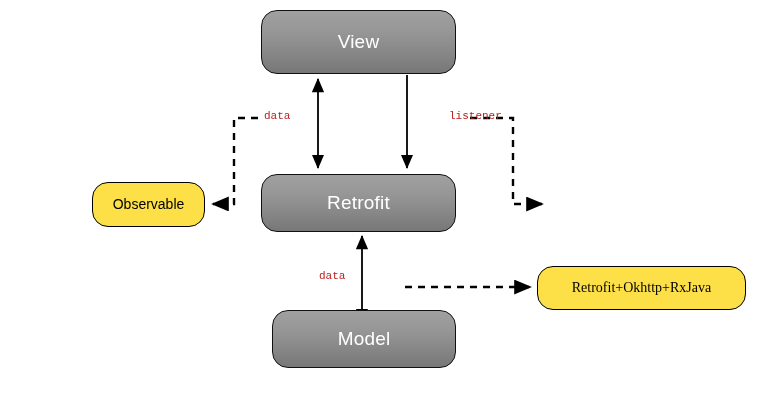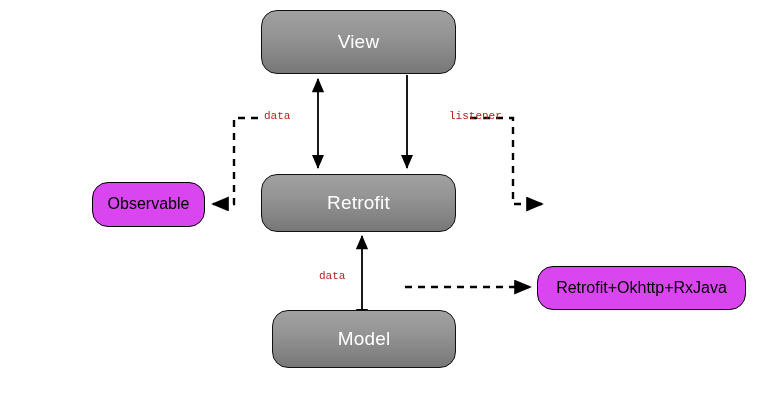--- a/index.html
+++ b/index.html
@@ -35,31 +35,31 @@
   }
   .node-core {
     border: 1px solid #111111;
     background: linear-gradient(to bottom, #a0a0a0 0%, #969696 35%, #868686 70%, #777777 100%);
     color: #ffffff;
     font-size: 19px;
     letter-spacing: 0.2px;
   }
   .node-plain {
     border: 1px solid #000000;
-    background: #d946ef;
+    background: #fde047;
     color: #000000;
-    font-size: 16px;
+    font-size: 14px;
   }
   
   #node-view       { left: 261px; top: 10px;  width: 195px; height: 64px; }
   #node-viewmodel  { left: 261px; top: 174px; width: 195px; height: 58px; }
   #node-model      { left: 272px; top: 310px; width: 184px; height: 58px; }
   #node-observable { left: 92px;  top: 182px; width: 113px; height: 45px; }
   #node-binding    { left: 550px; top: 181px; width: 177px; height: 46px; }
-  #node-retrofit   { left: 537px; top: 266px; width: 209px; height: 44px; }
+  #node-retrofit   { left: 537px; top: 266px; width: 209px; height: 44px; font-family: Liberation Serif, serif; }
 
   
   .edge-label {
     position: absolute;
     font-size: 11px;
     color: #b91c1c;
     white-space: nowrap;
     font-family: Liberation Mono, monospace;
   }
   #label-data-top      { left: 264px; top: 110px; }

